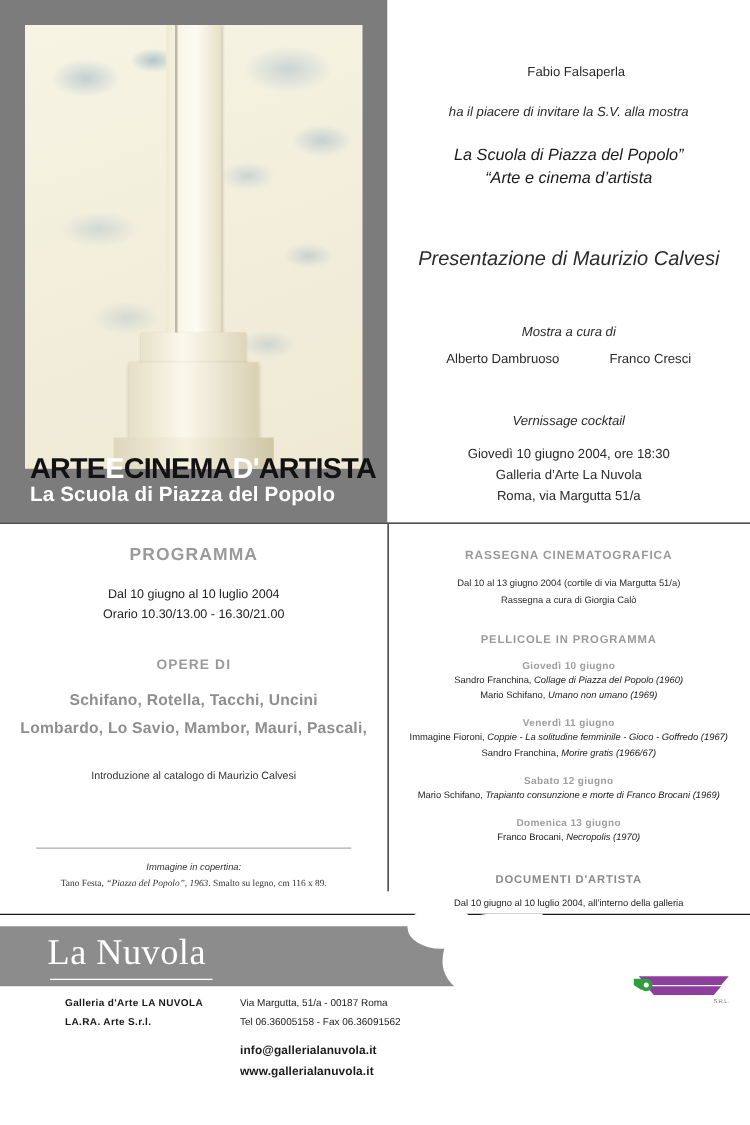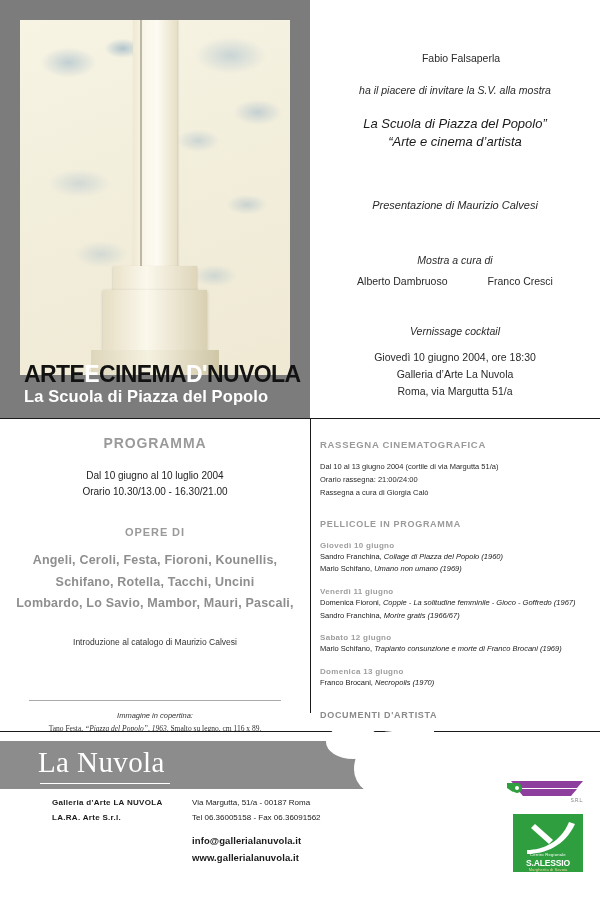--- a/index.html
+++ b/index.html
@@ -155,21 +155,21 @@
     margin-top: 20px;
   }
   .inv-title {
     font-size: 13px;
     font-style: italic;
     color: #1a1a1a;
     margin-top: 19px;
     line-height: 1.42;
   }
   .inv-pres {
-    font-size: 11px;
+    font-size: 16px;
     font-style: italic;
     color: #2a2a2a;
     margin-top: 47px;
     text-align: center;
   }
   .inv-cura-label {
     font-size: 10.5px;
     font-style: italic;
     color: #2a2a2a;
     margin-top: 43px;
@@ -266,20 +266,21 @@
     color: #333;
     margin-top: 4px;
     font-family: Liberation Serif, serif;
   }
   .caption-body i { font-style: italic; }
 
   .cinema-col {
     width: 290px;
     box-sizing: border-box;
     padding: 20px 10px 0 10px;
+    text-align: center;
   }
   .h-gray-sm {
     font-weight: bold;
     font-size: 9.5px;
     color: #9a9a9a;
     letter-spacing: 0.7px;
   }
   .cin-info {
     font-size: 7.5px;
     color: #2a2a2a;
@@ -457,21 +458,21 @@
 
     <div class="artwork-panel">
       <div class="artwork-canvas">
         <div class="obelisk-shaft"></div>
         <div class="obelisk-cap"></div>
         <div class="obelisk-base"></div>
         <div class="obelisk-plinth"></div>
       </div>
 
       <div class="title-block">
-        <div class="title-main"><span>ARTE</span><span class="hl">E</span><span>CINEMA</span><span class="hl">D'</span><span>NUVOLA</span></div>
+        <div class="title-main"><span>ARTE</span><span class="hl">E</span><span>CINEMA</span><span class="hl">D'</span><span>ARTISTA</span></div>
         <div class="title-sub">La Scuola di Piazza del Popolo</div>
       </div>
     </div>
 
     <div class="invite-panel">
       <div class="inv-host">Fabio Falsaperla</div>
       <div class="inv-line">ha il piacere di invitare la S.V. alla mostra</div>
       <div class="inv-title">
         <div>La Scuola di Piazza del Popolo”</div>
         <div>“Arte e cinema d’artista</div>
@@ -495,49 +496,47 @@
     <div class="mid-divider"></div>
 
     <div class="programma-col">
       <div class="h-gray-lg">PROGRAMMA</div>
       <div class="prog-dates">
         <div>Dal 10 giugno al 10 luglio 2004</div>
         <div>Orario 10.30/13.00 - 16.30/21.00</div>
       </div>
       <div class="h-gray-md">OPERE DI</div>
       <div class="artists">
-        <div>Angeli, Ceroli, Festa, Fioroni, Kounellis,</div>
         <div>Schifano, Rotella, Tacchi, Uncini</div>
         <div>Lombardo, Lo Savio, Mambor, Mauri, Pascali,</div>
       </div>
       <div class="prog-intro">Introduzione al catalogo di Maurizio Calvesi</div>
       <div class="caption-rule"></div>
       <div class="caption-title">Immagine in copertina:</div>
       <div class="caption-body"><span>Tano Festa, </span><i>“Piazza del Popolo”, 1963</i><span>. Smalto su legno, cm 116 x 89.</span></div>
     </div>
 
     <div class="cinema-col">
       <div class="h-gray-sm">RASSEGNA CINEMATOGRAFICA</div>
       <div class="cin-info">
         <div>Dal 10 al 13 giugno 2004 (cortile di via Margutta 51/a)</div>
-        <div>Orario rassegna: 21:00/24:00</div>
         <div>Rassegna a cura di Giorgia Calò</div>
       </div>
 
       <div class="sec-head">PELLICOLE IN PROGRAMMA</div>
 
       <div>
         <div class="day-head">Giovedì 10 giugno</div>
         <div class="film"><span>Sandro Franchina, </span><i>Collage di Piazza del Popolo (1960)</i></div>
         <div class="film"><span>Mario Schifano, </span><i>Umano non umano (1969)</i></div>
       </div>
 
       <div>
         <div class="day-head">Venerdì 11 giugno</div>
-        <div class="film"><span>Domenica Fioroni, </span><i>Coppie - La solitudine femminile - Gioco - Goffredo (1967)</i></div>
+        <div class="film"><span>Immagine Fioroni, </span><i>Coppie - La solitudine femminile - Gioco - Goffredo (1967)</i></div>
         <div class="film"><span>Sandro Franchina, </span><i>Morire gratis (1966/67)</i></div>
       </div>
 
       <div>
         <div class="day-head">Sabato 12 giugno</div>
         <div class="film"><span>Mario Schifano, </span><i>Trapianto consunzione e morte di Franco Brocani (1969)</i></div>
       </div>
 
       <div>
         <div class="day-head">Domenica 13 giugno</div>
@@ -584,23 +583,14 @@
       <polygon points="6,2 78,2 72,9 12,9" fill="#8e3f9e"></polygon>
       <polygon points="12,10 72,10 66,17 18,17" fill="#8e3f9e"></polygon>
       <polygon points="2,4 14,4 8,13 2,9" fill="#2f9e3f"></polygon>
       <circle cx="12" cy="9" r="5" fill="#2f9e3f"></circle>
       <circle cx="12" cy="9" r="2" fill="#ffffff"></circle>
       <text x="40" y="17" font-family="Liberation Sans, sans-serif" font-size="8" font-weight="bold" fill="#8e3f9e" text-anchor="middle">SOFTWARE</text>
       <text x="72" y="23" font-family="Liberation Sans, sans-serif" font-size="4.5" fill="#7a7a7a" text-anchor="middle">S.R.L.</text>
     </svg>
   </div>
 
-  <div class="sponsor-bottom">
-    <svg class="sb-swoosh" viewBox="0 0 56 34">
-      <path d="M4 30 C 20 30, 38 22, 46 2 L 52 4 C 42 26, 22 34, 4 34 Z" fill="#ffffff"></path>
-      <path d="M12 4 L 30 20 L 26 24 L 8 8 Z" fill="#ffffff"></path>
-    </svg>
-    <div class="sb-t1">Centro Regionale</div>
-    <div class="sb-t2">S.ALESSIO</div>
-    <div class="sb-t3">Margherita di Savoia</div>
-  </div>
 
 </div>
 
 </body></html>

